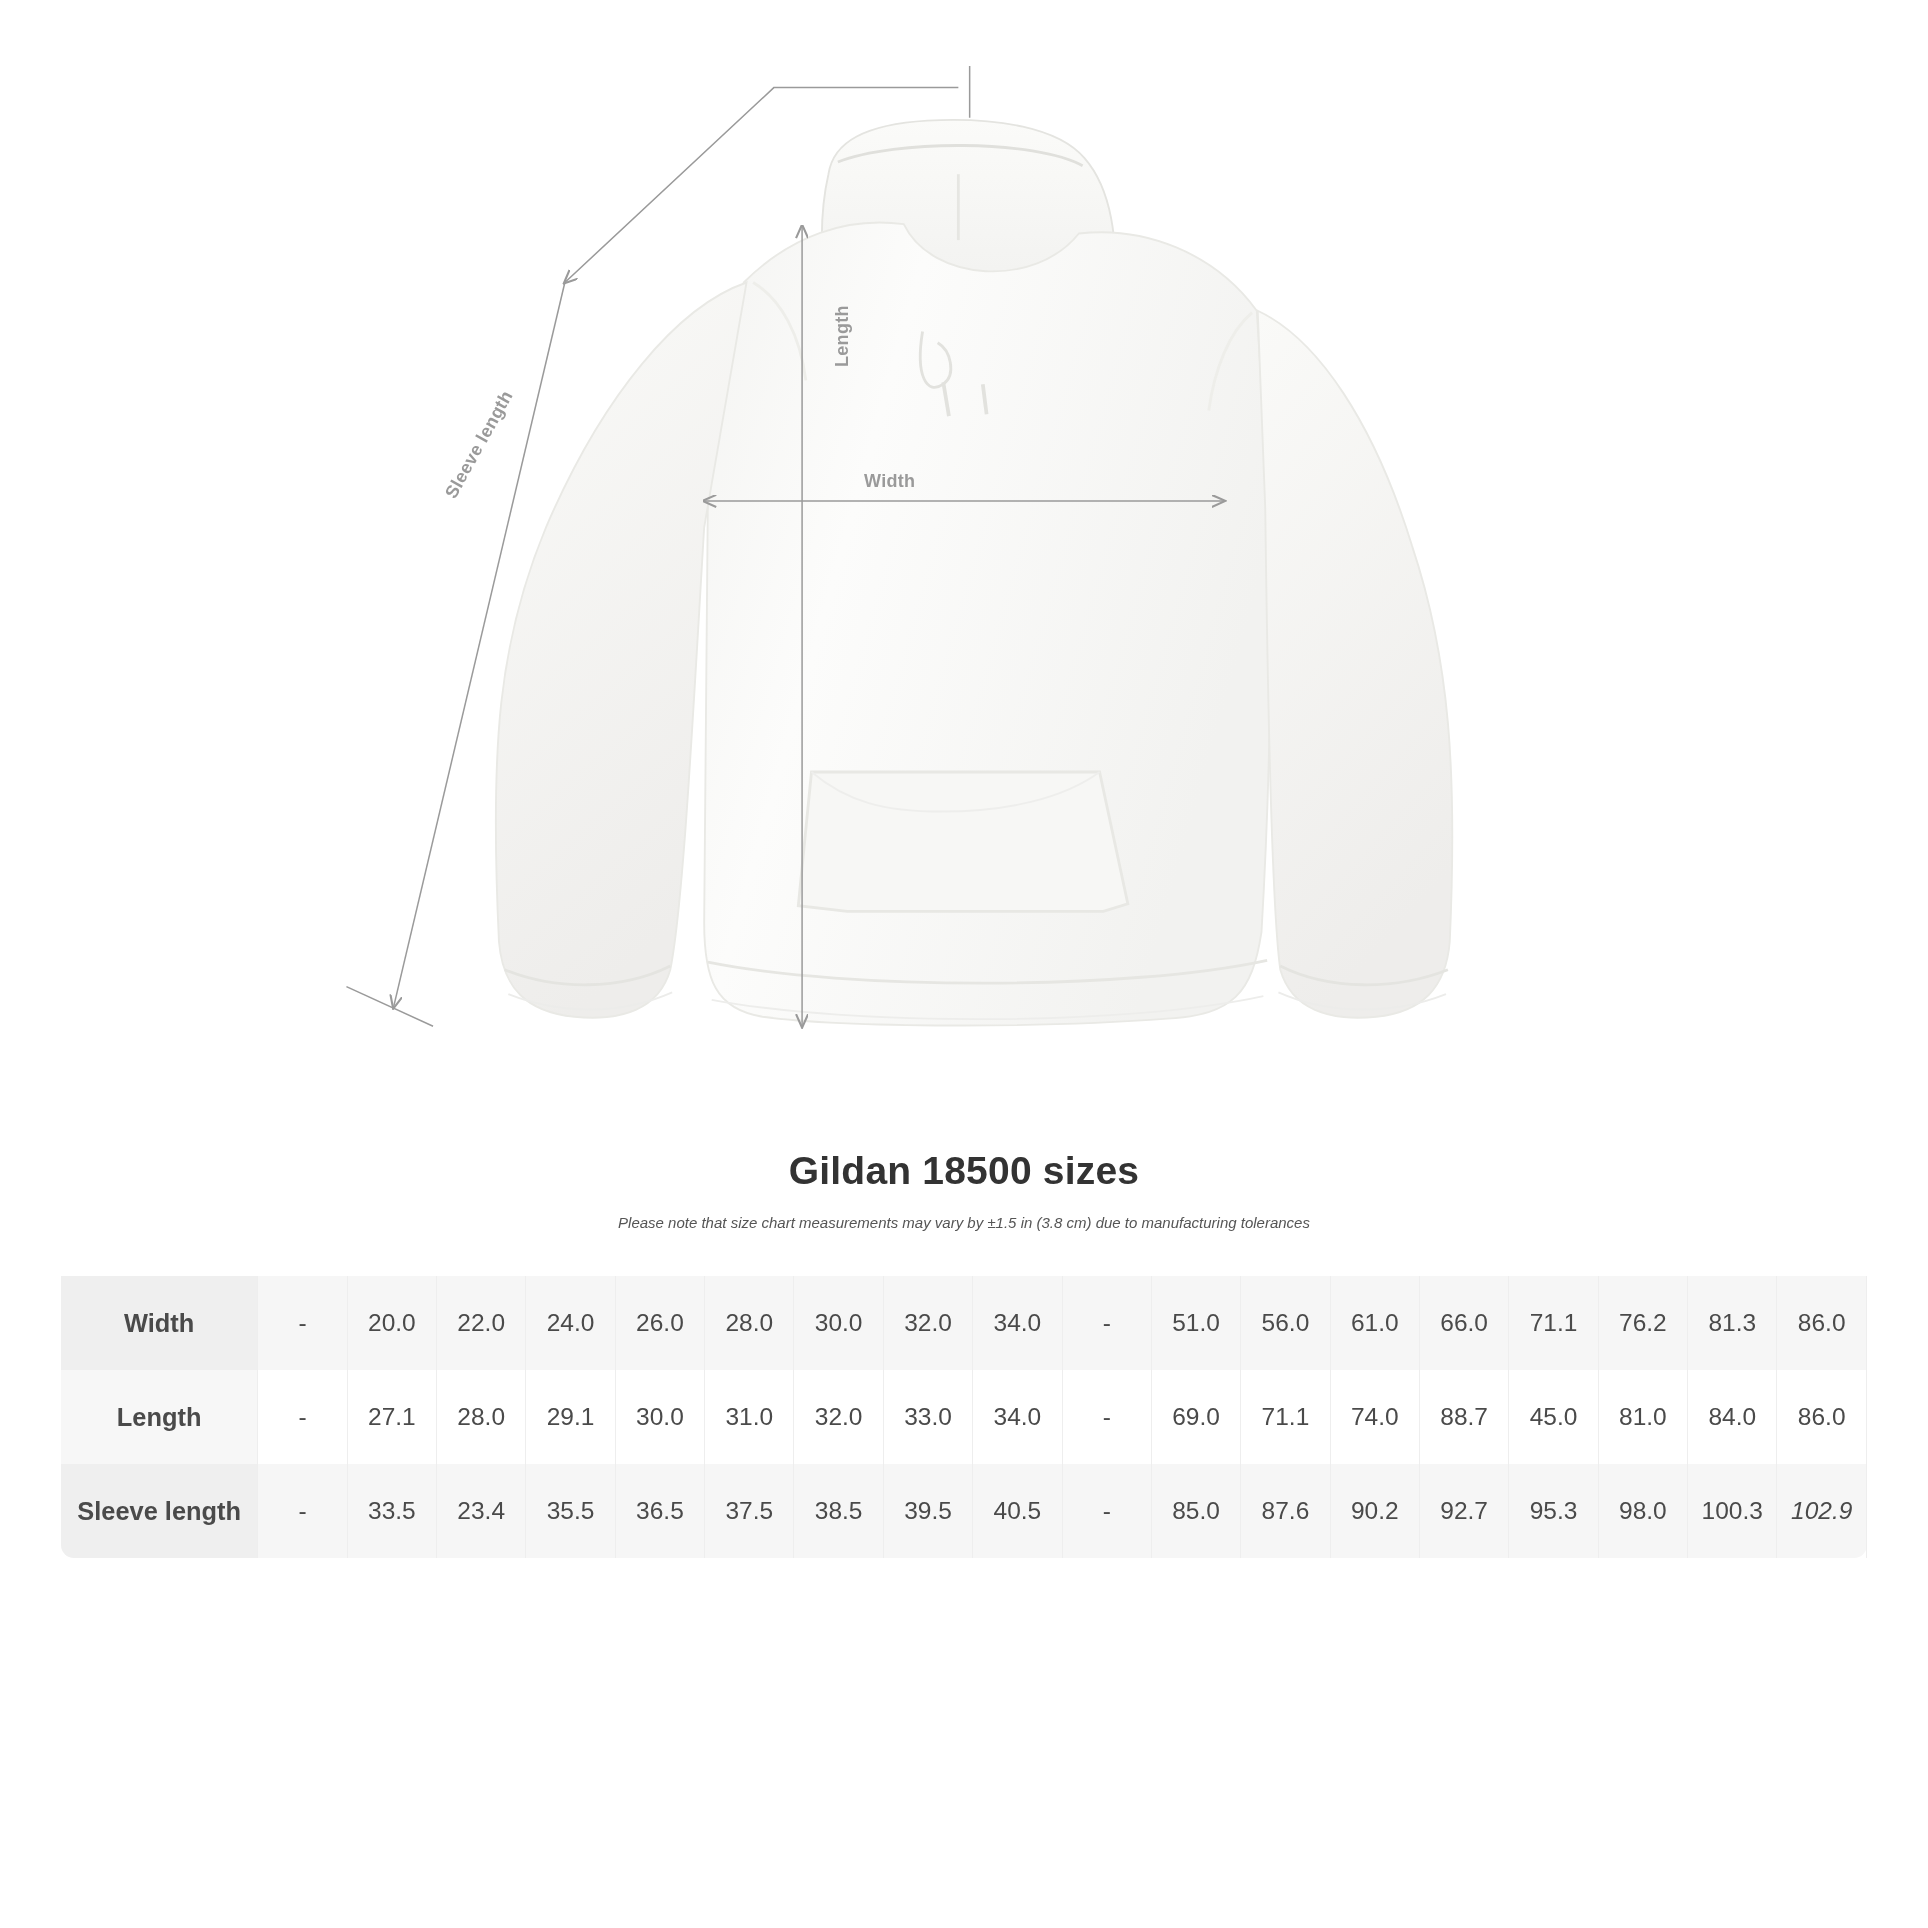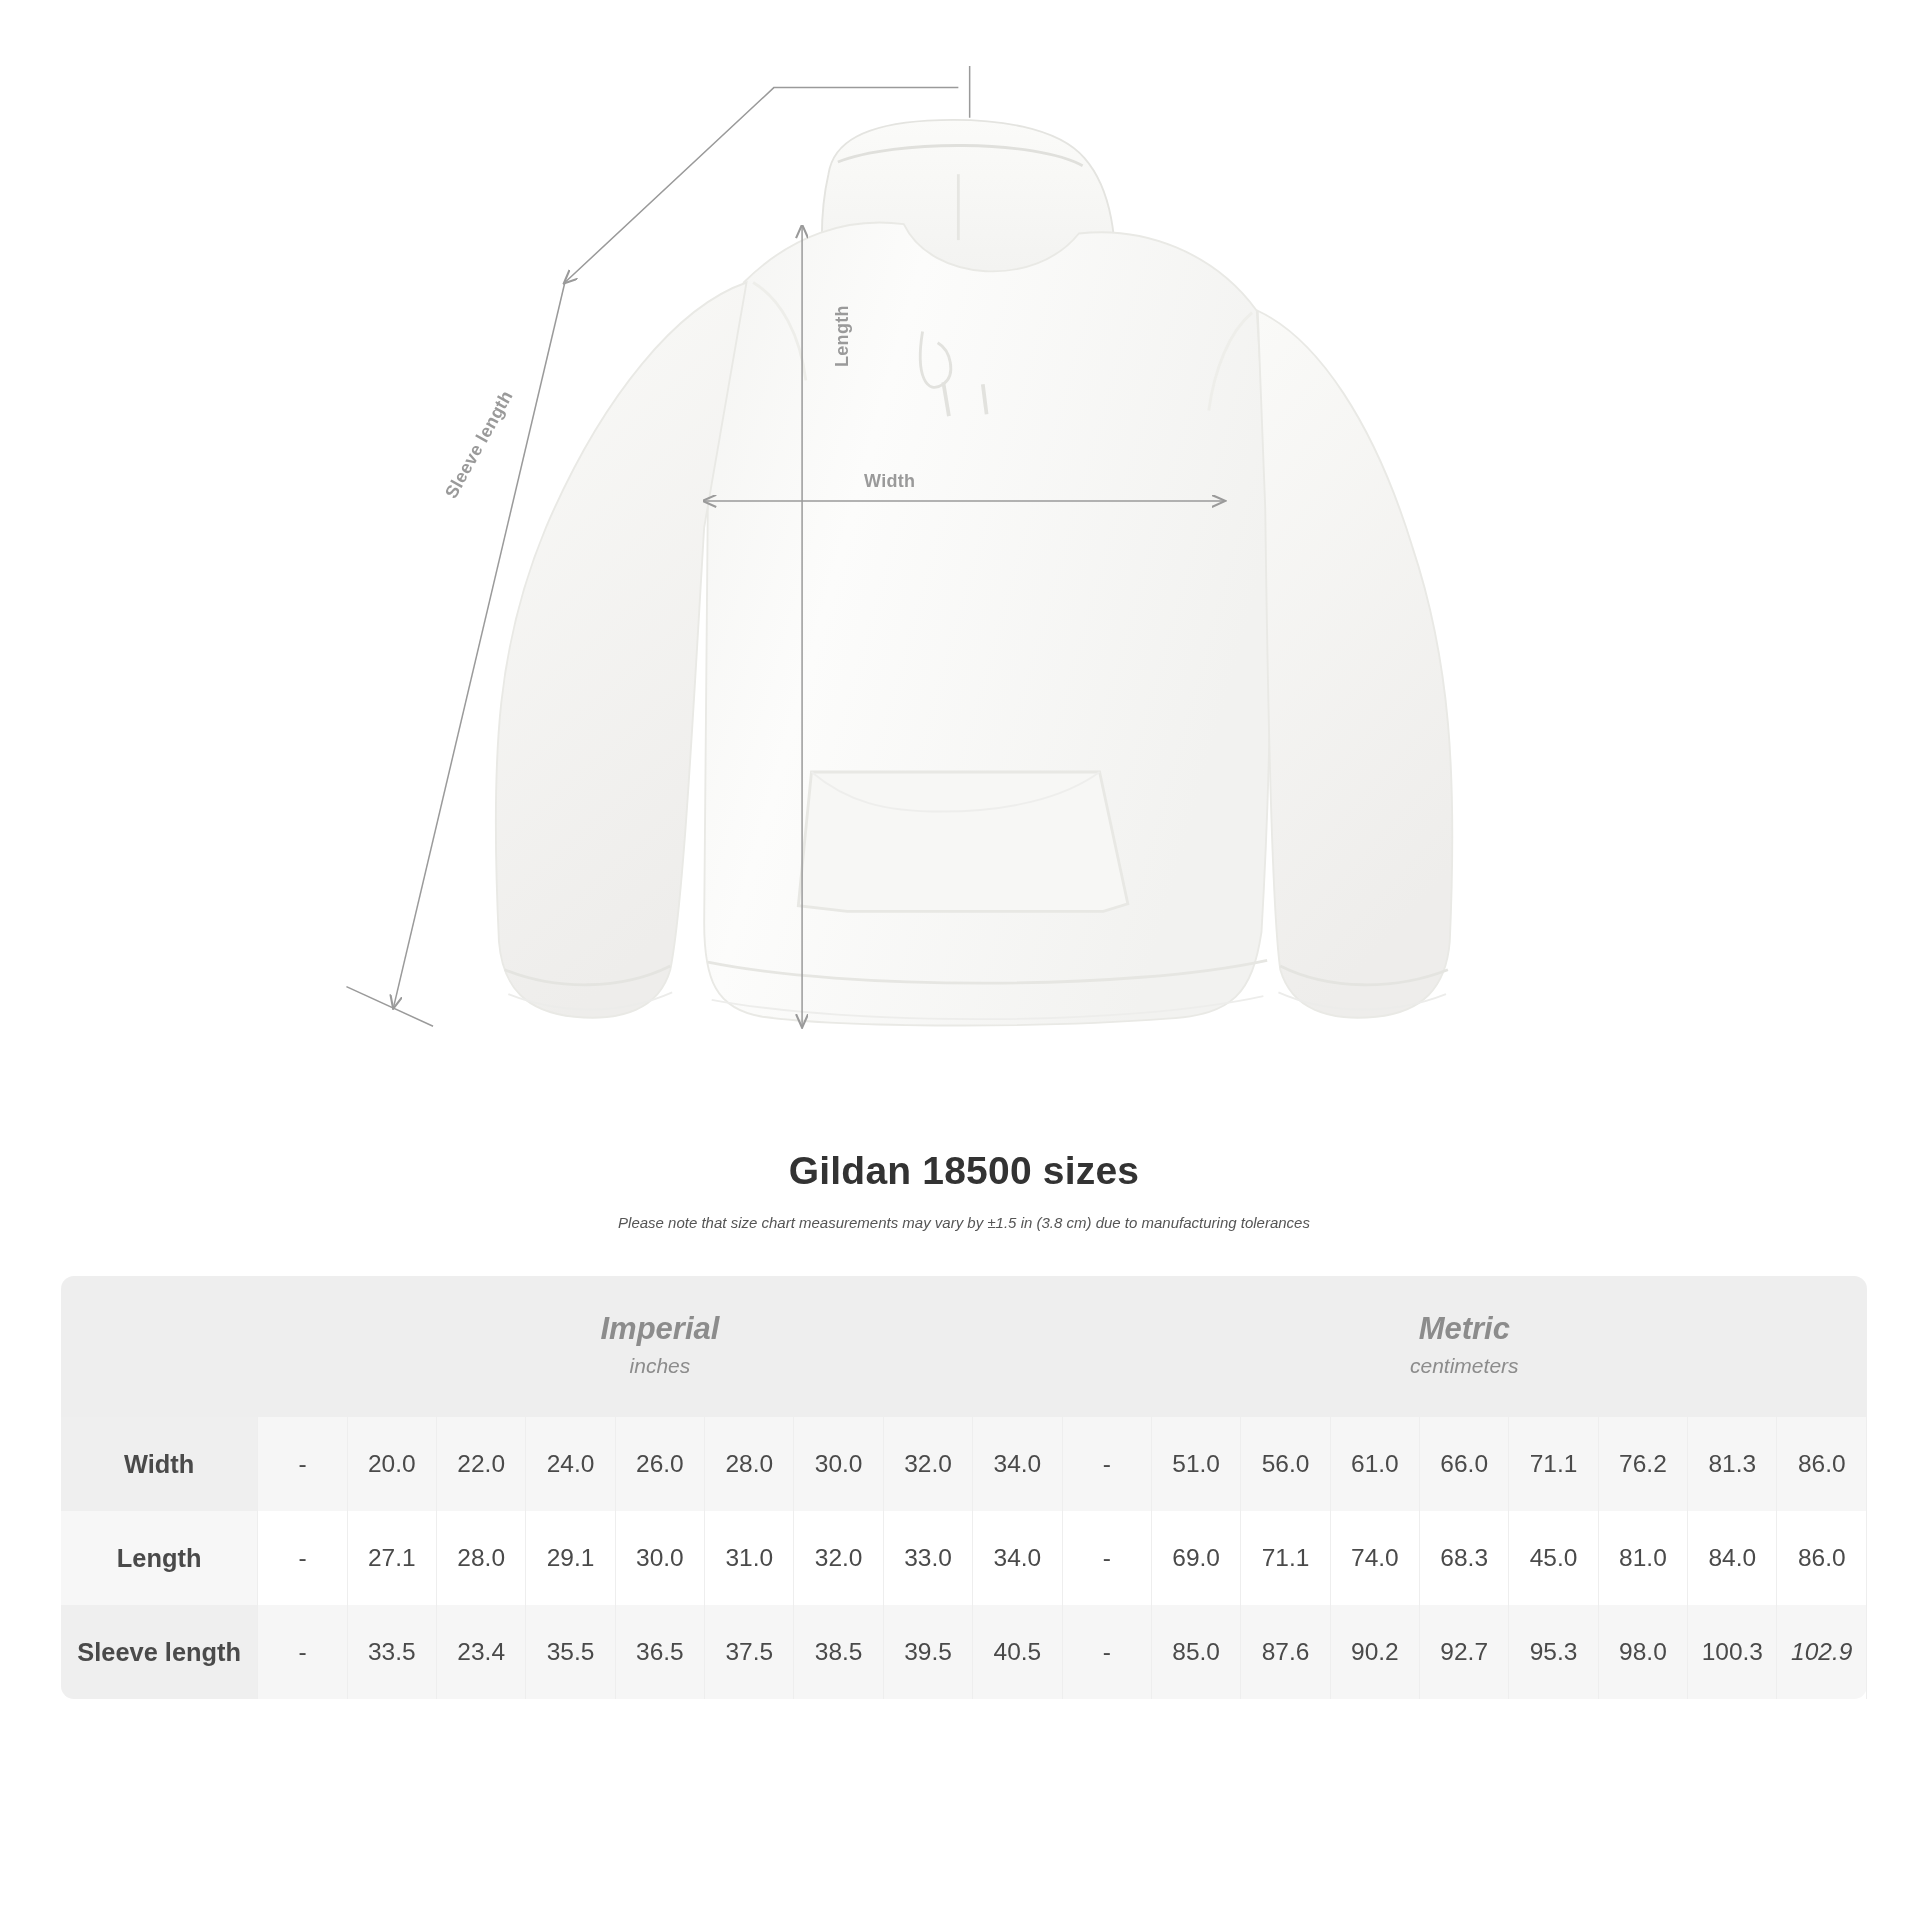--- a/index.html
+++ b/index.html
@@ -286,31 +286,20 @@
           <col class="col-data">
           <col class="col-data">
           <col class="col-data">
           <col class="col-data">
         <col class="col-data">
           <col class="col-data">
           <col class="col-data">
           <col class="col-data">
       </colgroup>
       <tbody>
-        <tr class="unit-head-row">
-          <td></td>
-          <td colspan="9">
-            <div class="unit-name">Imperial</div>
-            <div class="unit-sub">inches</div>
-          </td>
-          <td colspan="9">
-            <div class="unit-name">Metric</div>
-            <div class="unit-sub">centimeters</div>
-          </td>
-        </tr>
 
 
         <tr class="data-row shaded">
           <td class="rowhead">Width</td>
           <td class="cell">-</td>
           <td class="cell">20.0</td>
           <td class="cell">22.0</td>
           <td class="cell">24.0</td>
           <td class="cell">26.0</td>
           <td class="cell">28.0</td>
@@ -336,21 +325,21 @@
           <td class="cell">29.1</td>
           <td class="cell">30.0</td>
           <td class="cell">31.0</td>
           <td class="cell">32.0</td>
           <td class="cell">33.0</td>
           <td class="cell">34.0</td>
           <td class="cell">-</td>
           <td class="cell">69.0</td>
           <td class="cell">71.1</td>
           <td class="cell">74.0</td>
-          <td class="cell">68.3</td>
+          <td class="cell">88.7</td>
           <td class="cell">45.0</td>
           <td class="cell">81.0</td>
           <td class="cell">84.0</td>
           <td class="cell">86.0</td>
         </tr>
 
         <tr class="data-row shaded last-row">
           <td class="rowhead">Sleeve length</td>
           <td class="cell">-</td>
           <td class="cell">33.5</td>

